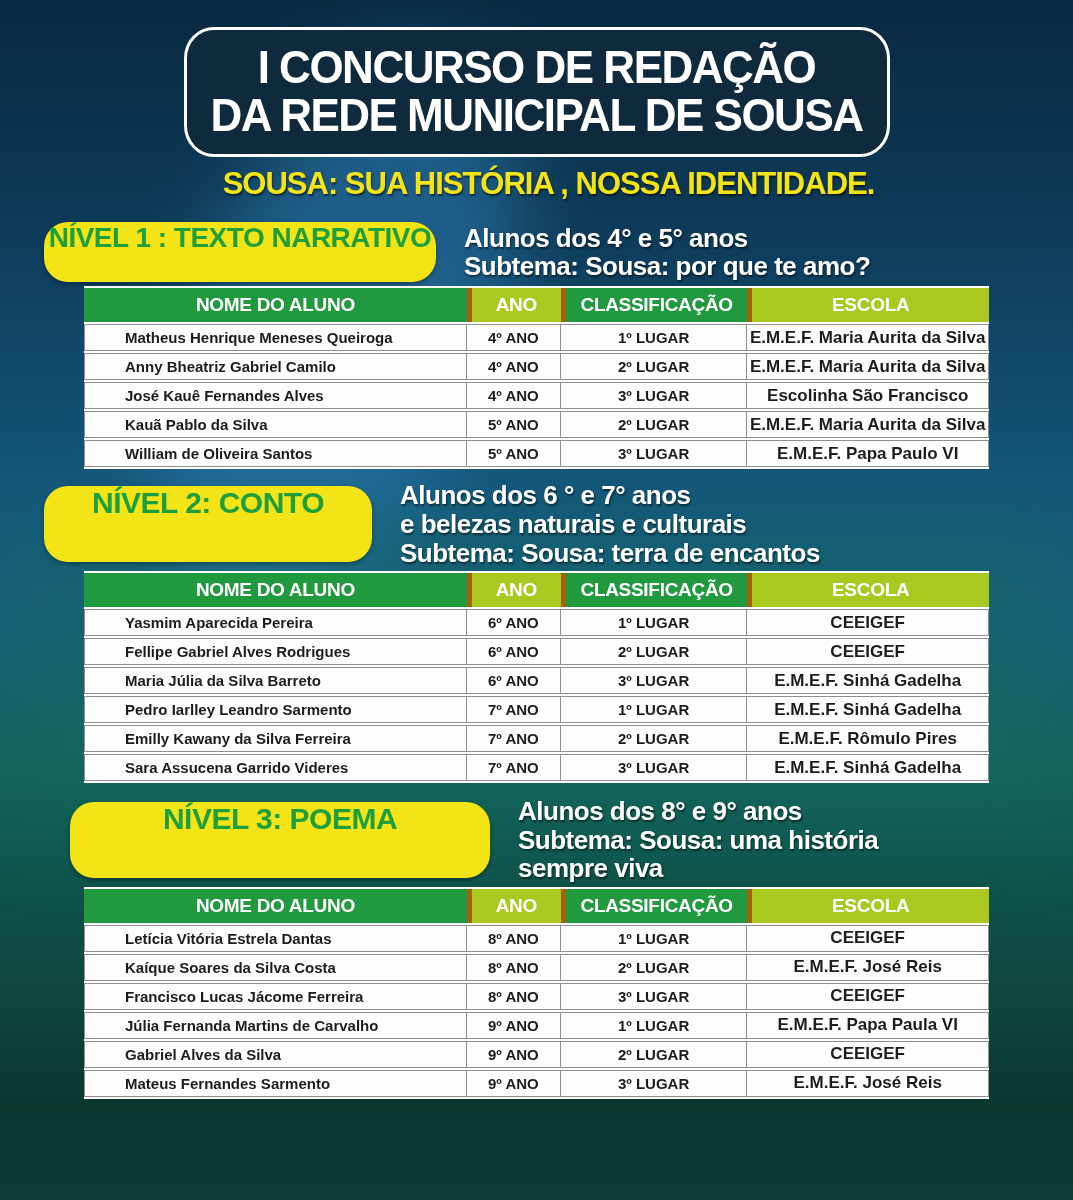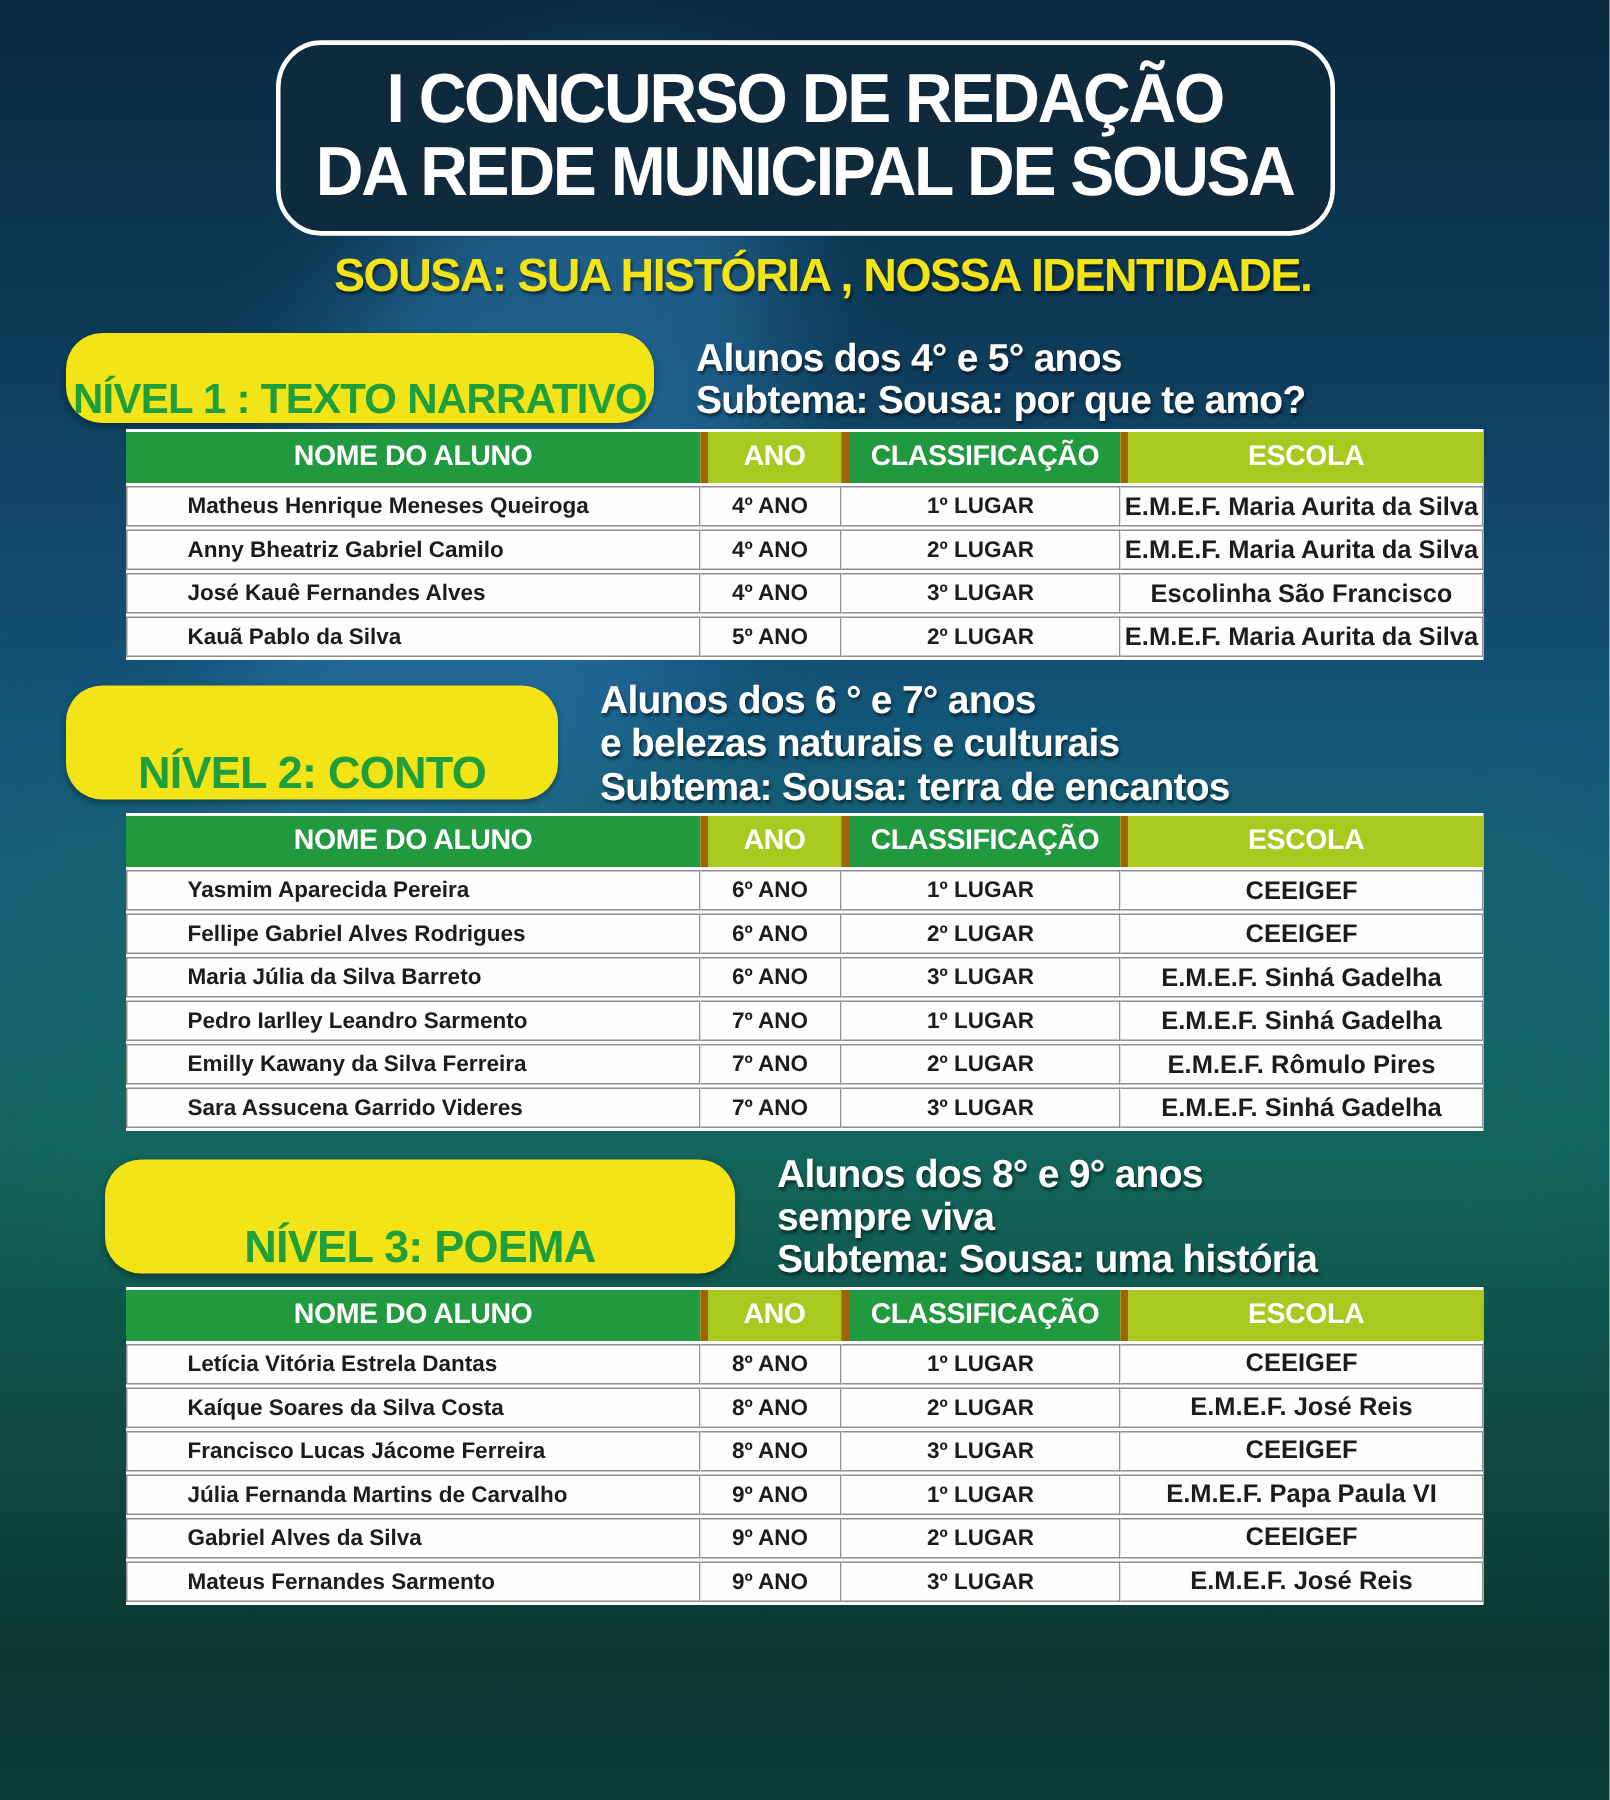--- a/index.html
+++ b/index.html
@@ -65,21 +65,21 @@
     margin:20px 44px 4px;
     gap:28px;
   }
   .pill{
     background:var(--accent-yellow);
     border-radius:24px;
     color:var(--green-text);
     font-weight:bold;
     text-align:center;
     letter-spacing:-0.5px;
-    display:flex;align-items:flex-end;justify-content:center;
+    display:flex;align-items:flex-start;justify-content:center;
     box-shadow:0 2px 4px rgba(0,0,0,0.35);
   }
   .pill-1{width:392px;min-height:60px;font-size:28px;}
   .pill-2{width:328px;min-height:76px;font-size:30px;}
   .pill-3{width:420px;min-height:76px;font-size:30px;margin-left:26px;}
   .section-info{
     color:#fff;font-weight:bold;font-size:26px;
     line-height:1.1;letter-spacing:-0.5px;
     text-shadow:1px 2px 2px rgba(0,0,0,0.5);
   }
@@ -186,20 +186,26 @@
             <td>4º ANO</td>
             <td>3º LUGAR</td>
             <td>Escolinha São Francisco</td>
           </tr>
           <tr>
             <td>Kauã Pablo da Silva</td>
             <td>5º ANO</td>
             <td>2º LUGAR</td>
             <td>E.M.E.F. Maria Aurita da Silva</td>
           </tr>
+          <tr>
+            <td>William de Oliveira Santos</td>
+            <td>5º ANO</td>
+            <td>3º LUGAR</td>
+            <td>E.M.E.F. Papa Paulo VI</td>
+          </tr>
         </tbody>
     </table>
   </div>
 
   <div class="section" style="margin-top:12px;">
     <div class="pill pill-2">
       <span>NÍVEL 2: CONTO</span>
     </div>
     <div class="section-info">
       <div>Alunos dos 6 ° e 7° anos</div>
@@ -264,22 +270,22 @@
         </tbody>
     </table>
   </div>
 
   <div class="section" style="margin-top:14px;">
     <div class="pill pill-3">
       <span>NÍVEL 3: POEMA</span>
     </div>
     <div class="section-info">
       <div>Alunos dos 8° e 9° anos</div>
+      <div>Subtema: Sousa: uma história</div>
       <div>sempre viva</div>
-      <div>Subtema: Sousa: uma história</div>
     </div>
   </div>
 
   <div class="table-wrap">
     <table>
       <colgroup>
           <col class="c-name">
           <col class="c-ano">
           <col class="c-class">
           <col class="c-escola">

